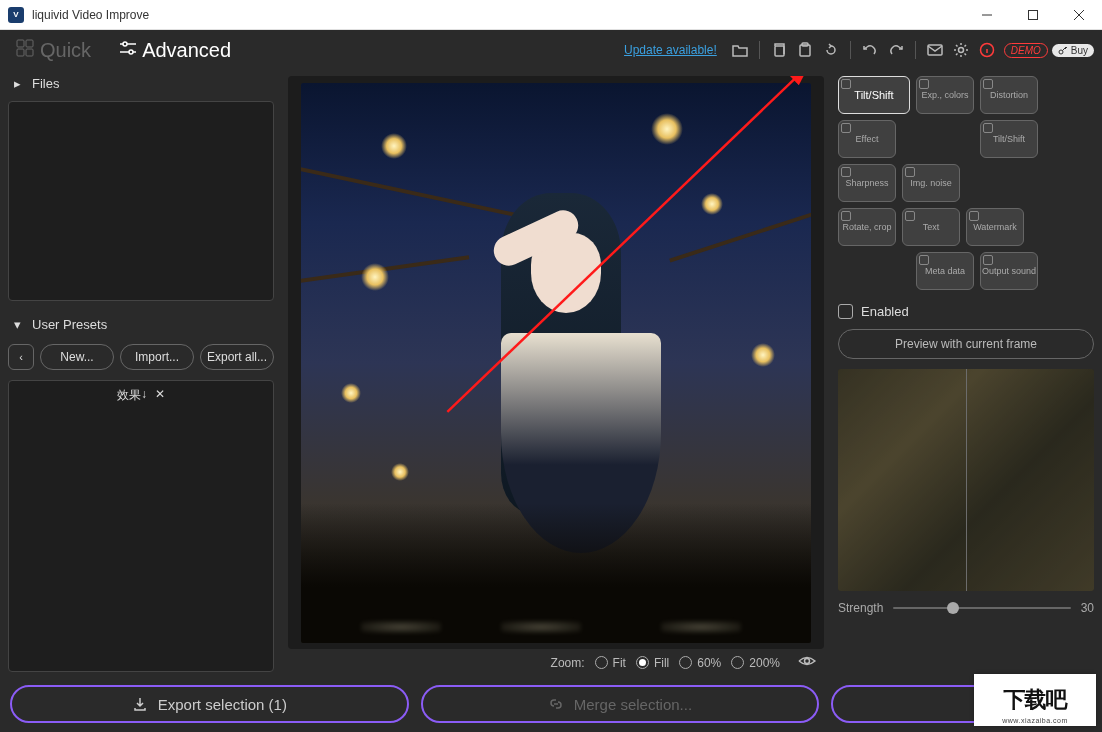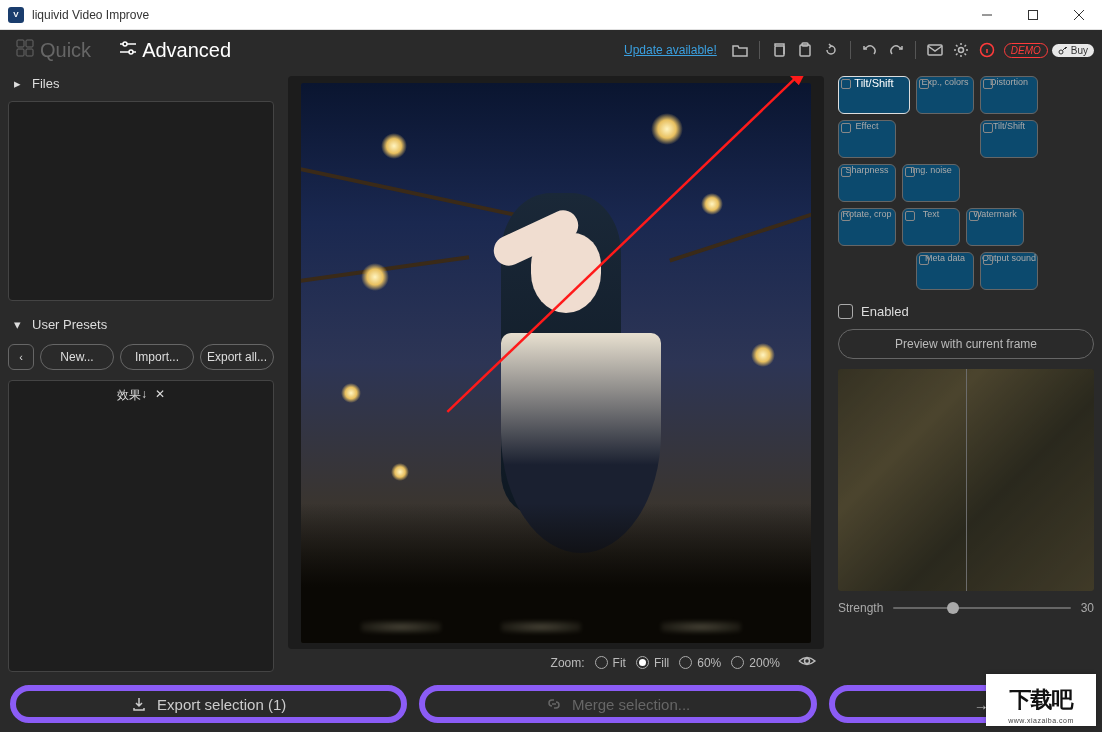--- a/index.html
+++ b/index.html
@@ -61,38 +61,38 @@
 .arrow-annotation { position:absolute; pointer-events:none; }
 .zoom-row { display:flex; align-items:center; justify-content:flex-end; gap:10px; padding:6px 8px 0; font-size:12px; color:#bbb; }
 .radio { width:13px; height:13px; border:1.5px solid #aaa; border-radius:50%; display:inline-flex; align-items:center; justify-content:center; cursor:pointer; }
 .radio.on::after { content:""; width:7px; height:7px; background:#fff; border-radius:50%; }
 .zopt { display:flex; align-items:center; gap:5px; cursor:pointer; }
 .eye { margin-left:8px; cursor:pointer; }
 
 
 .rightp { width:272px; padding:6px 8px; display:flex; flex-direction:column; }
 .fx-grid { display:flex; flex-wrap:wrap; gap:6px; }
-.fx-tile { width:58px; height:38px; border:1px solid #666; border-radius:6px; position:relative; font-size:9px; display:flex; align-items:flex-start; justify-content:center; text-align:center; cursor:pointer; background:#0c4a6e; color:#aaa; }
+.fx-tile { width:58px; height:38px; border:1px solid #666; border-radius:6px; position:relative; font-size:9px; display:flex; align-items:center; justify-content:center; text-align:center; cursor:pointer; background:#404040; color:#aaa; }
 .fx-tile.sel { border-color:#ddd; color:#fff; font-size:11px; width:72px; }
 .fx-tile .chk { position:absolute; top:2px; left:2px; width:10px; height:10px; border:1px solid #888; border-radius:2px; }
 .enable-row { display:flex; align-items:center; gap:8px; margin:14px 0 10px; font-size:13px; }
 .enable-row .cb { width:15px; height:15px; border:1.5px solid #aaa; border-radius:3px; cursor:pointer; }
 .preview-btn { border:1px solid #666; border-radius:16px; padding:7px 0; text-align:center; font-size:12px; cursor:pointer; color:#bbb; }
 .thumb-preview { margin-top:10px; height:222px; border-radius:3px; position:relative; overflow:hidden; background:#2a2718; opacity:0.7; }
 .thumb-preview .divider { position:absolute; left:50%; top:0; bottom:0; width:1px; background:#888; }
 .strength-row { display:flex; align-items:center; gap:10px; margin-top:10px; font-size:12px; color:#aaa; }
 .slider { flex:1; height:2px; background:#666; position:relative; border-radius:1px; }
 .slider .knob { position:absolute; width:12px; height:12px; background:#aaa; border-radius:50%; top:-5px; }
 
 
 .bottom { height:56px; display:flex; align-items:center; gap:12px; padding:8px 10px; }
-.bigbtn { flex:1; border:6px solid #8b5cf6; border-radius:20px; height:38px; display:flex; align-items:center; justify-content:center; gap:10px; font-size:15px; cursor:pointer; color:#ccc; }
+.bigbtn { flex:1; border:2px solid #8b5cf6; border-radius:20px; height:38px; display:flex; align-items:center; justify-content:center; gap:10px; font-size:15px; cursor:pointer; color:#ccc; }
 .bigbtn.disabled { color:#666; }
 
-.watermark { position:absolute; right:6px; bottom:6px; width:110px; height:52px; background:#fff; display:flex; align-items:center; justify-content:center; font-weight:900; color:#111; font-size:22px; letter-spacing:-1px; overflow:hidden; pointer-events:none; box-shadow:0 0 4px rgba(0,0,0,0.3); }
+.watermark { position:absolute; right:6px; bottom:6px; width:122px; height:52px; background:#fff; display:flex; align-items:center; justify-content:center; font-weight:900; color:#111; font-size:22px; letter-spacing:-1px; overflow:hidden; pointer-events:none; box-shadow:0 0 4px rgba(0,0,0,0.3); }
 .watermark .sub { position:absolute; bottom:2px; font-size:7px; font-weight:400; letter-spacing:0.5px; color:#444; }
 </style>
 </head>
 <body>
 
 <div class="titlebar">
   <div class="appicon">V</div>
   <div class="title">liquivid Video Improve</div>
   <div class="winbtn">
       <svg viewBox="0 0 10 10">

